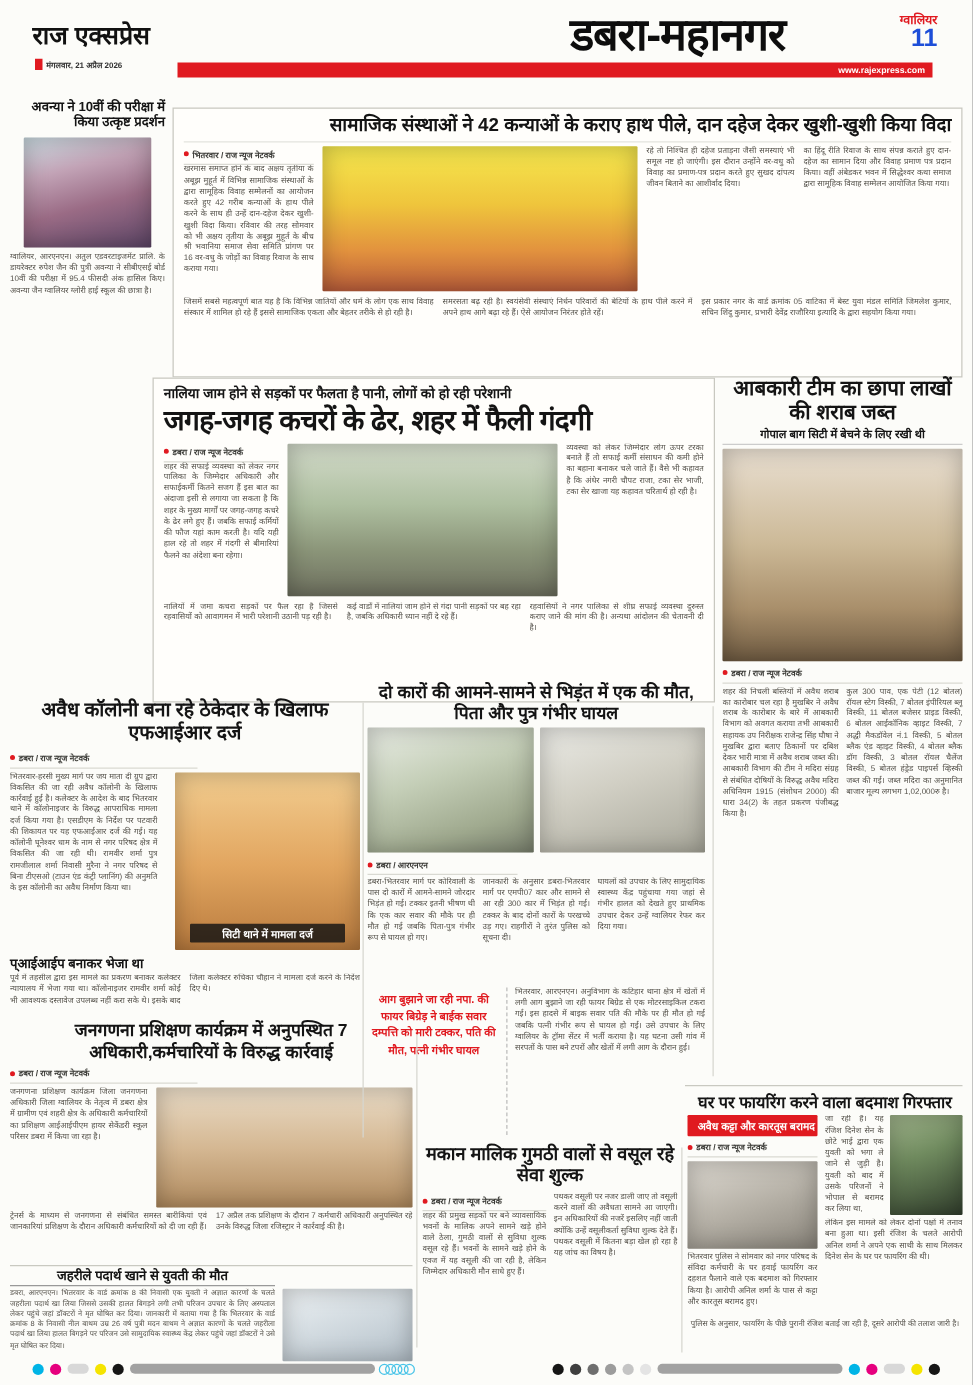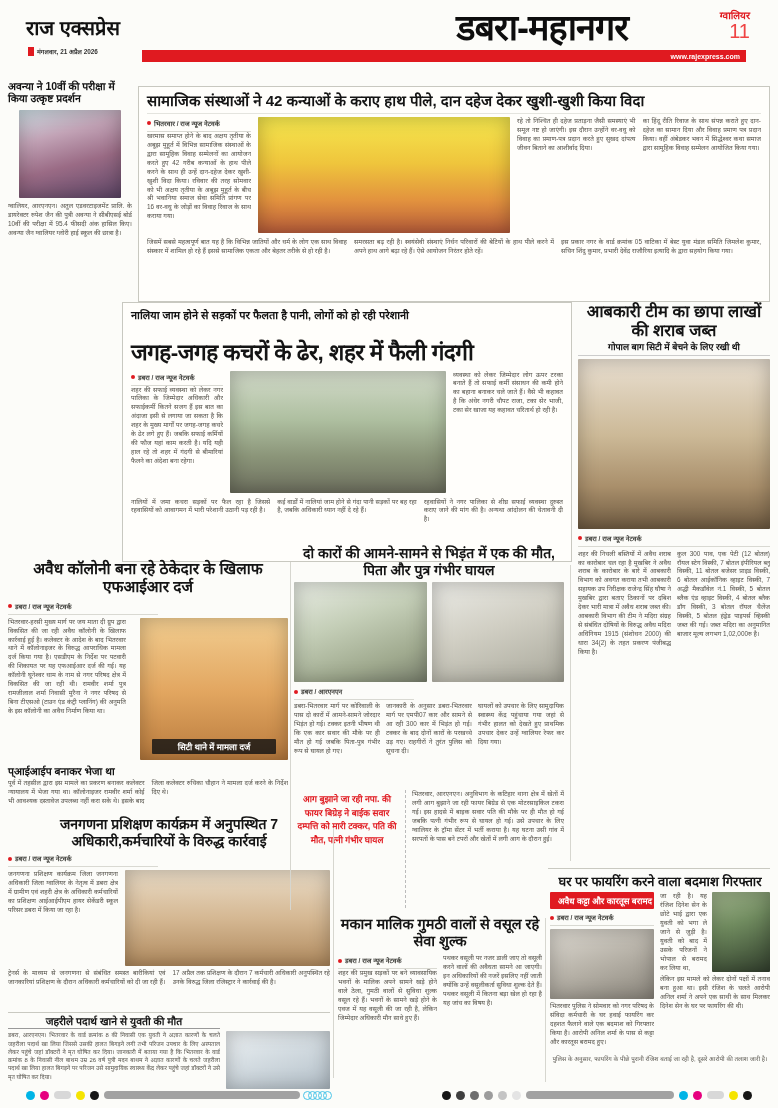--- a/index.html
+++ b/index.html
@@ -41,33 +41,33 @@
 
 <div class="page">
 
   <div class="abs" style="left:26px;top:14px;font-size:20px;font-weight:900;color:#111">राज एक्सप्रेस</div>
   <div class="abs row" style="left:28px;top:47px;align-items:center;gap:3px">
     <div style="width:6px;height:9px;background:#e01a20"></div>
     <div style="font-size:6.4px;font-weight:bold;color:#333">मंगलवार, 21 अप्रैल 2026</div>
   </div>
   <div class="abs" style="left:150px;right:150px;top:2px;text-align:right;font-size:36px;font-weight:900;color:#0d0d0d;letter-spacing:-1px">डबरा-महानगर</div>
   <div class="abs red" style="right:28px;top:8px;font-size:10px;font-weight:800;text-align:right">ग्वालियर</div>
-  <div class="abs" style="right:28px;top:20px;font-size:20px;font-weight:400;text-align:right;color:#ef4444">11</div>
+  <div class="abs" style="right:28px;top:20px;font-size:20px;font-weight:700;text-align:right;color:#1d4ed8">11</div>
   <div class="abs" style="left:142px;top:50px;width:604px;height:12px;background:#e01a20;display:flex;align-items:center;justify-content:flex-end;padding-right:6px">
     <span style="color:#fff;font-size:7px;font-weight:bold">www.rajexpress.com</span>
   </div>
 
   <div class="abs" style="left:8px;top:80px;width:124px">
-    <div class="hl" style="font-size:10.5px;text-align:left">अवन्या ने 10वीं की परीक्षा में किया उत्कृष्ट प्रदर्शन</div>
+    <div class="hl" style="font-size:10.5px;text-align:right">अवन्या ने 10वीं की परीक्षा में किया उत्कृष्ट प्रदर्शन</div>
     <div class="photo ph-girl" style="width:102px;height:88px;margin:5px auto 4px"></div>
     <div class="body-txt" style="height:92px">ग्वालियर, आरएनएन। अतुल एडवरटाइजमेंट प्रालि. के डायरेक्टर रुपेश जैन की पुत्री अवन्या ने सीबीएसई बोर्ड 10वीं की परीक्षा में 95.4 फीसदी अंक हासिल किए। अवन्या जैन ग्वालियर ग्लोरी हाई स्कूल की छात्रा है।</div>
   </div>
 
   <div class="abs box" style="left:138px;top:86px;width:632px;height:216px;padding:5px 8px">
-    <div class="hl red" style="font-size:15px;text-align:left;border-bottom:1px solid #e4e4de;padding-bottom:3px">सामाजिक संस्थाओं ने 42 कन्याओं के कराए हाथ पीले, दान दहेज देकर खुशी-खुशी किया विदा</div>
+    <div class="hl red" style="font-size:15px;text-align:right;border-bottom:1px solid #e4e4de;padding-bottom:3px">सामाजिक संस्थाओं ने 42 कन्याओं के कराए हाथ पीले, दान दहेज देकर खुशी-खुशी किया विदा</div>
     <div class="row" style="gap:7px;margin-top:3px;height:116px">
       <div style="width:104px;flex:0 0 auto">
         <div class="byline">
             <span class="dot"></span>
             <span>भितरवार / राज न्यूज नेटवर्क</span>
           </div>
         <div class="body-txt" style="height:100px">खरमास समाप्त होने के बाद अक्षय तृतीया के अबूझ मुहूर्त में विभिन्न सामाजिक संस्थाओं के द्वारा सामूहिक विवाह सम्मेलनों का आयोजन करते हुए 42 गरीब कन्याओं के हाथ पीले करने के साथ ही उन्हें दान-दहेज देकर खुशी-खुशी विदा किया। रविवार की तरह सोमवार को भी अक्षय तृतीया के अबूझ मुहूर्त के बीच श्री भवानिया समाज सेवा समिति प्रांगण पर 16 वर-वधु के जोड़ों का विवाह रिवाज के साथ कराया गया।</div>
       </div>
       <div class="photo ph-wedding" style="width:252px;height:116px;flex:0 0 auto"></div>
       <div class="body-txt" style="flex:1">रहे तो निश्चित ही दहेज प्रताड़ना जैसी समस्याएं भी समूल नष्ट हो जाएंगी। इस दौरान उन्होंने वर-वधु को विवाह का प्रमाण-पत्र प्रदान करते हुए सुखद दांपत्य जीवन बिताने का आशीर्वाद दिया।</div>
@@ -75,21 +75,21 @@
     </div>
     <div class="row" style="gap:7px;margin-top:5px;height:56px">
       <div class="body-txt" style="flex:1">जिसमें सबसे महत्वपूर्ण बात यह है कि विभिन्न जातियों और धर्म के लोग एक साथ विवाह संस्कार में शामिल हो रहे हैं इससे सामाजिक एकता और बेहतर तरीके से हो रही है।</div>
       <div class="body-txt" style="flex:1">समरसता बढ़ रही है। स्वयंसेवी संस्थाएं निर्धन परिवारों की बेटियों के हाथ पीले करने में अपने हाथ आगे बढ़ा रहे हैं। ऐसे आयोजन निरंतर होते रहें।</div>
       <div class="body-txt" style="flex:1">इस प्रकार नगर के वार्ड क्रमांक 05 वाटिका में बेस्ट युवा मंडल समिति जिमलेश कुमार, सचिन शिंदु कुमार, प्रभारी देवेंद्र राजौरिया इत्यादि के द्वारा सहयोग किया गया।</div>
     </div>
   </div>
 
   <div class="abs box" style="left:122px;top:302px;width:450px;height:260px;padding:6px 8px">
     <div class="hl red" style="font-size:11px;">नालिया जाम होने से सड़कों पर फैलता है पानी, लोगों को हो रही परेशानी</div>
-    <div class="hl" style="font-size:22.5px;margin-top:18px;letter-spacing:-0.5px">जगह-जगह कचरों के ढेर, शहर में फैली गंदगी</div>
+    <div class="hl" style="font-size:22.5px;margin-top:2px;letter-spacing:-0.5px">जगह-जगह कचरों के ढेर, शहर में फैली गंदगी</div>
     <div class="row" style="gap:7px;margin-top:4px;height:122px">
       <div style="width:92px;flex:0 0 auto">
         <div class="byline">
             <span class="dot"></span>
             <span>डबरा / राज न्यूज नेटवर्क</span>
           </div>
         <div class="body-txt" style="height:106px">शहर की सफाई व्यवस्था को लेकर नगर पालिका के जिम्मेदार अधिकारी और सफाईकर्मी कितने सजग हैं इस बात का अंदाजा इसी से लगाया जा सकता है कि शहर के मुख्य मार्गों पर जगह-जगह कचरे के ढेर लगे हुए हैं। जबकि सफाई कर्मियों की फौज यहां काम करती है। यदि यही हाल रहे तो शहर में गंदगी से बीमारियां फैलने का अंदेशा बना रहेगा।</div>
       </div>
       <div class="photo ph-garbage" style="width:216px;height:122px;flex:0 0 auto"></div>
       <div class="body-txt" style="flex:1">व्यवस्था को लेकर जिम्मेदार लोग ऊपर टरका बनाते हैं तो सफाई कर्मी संसाधन की कमी होने का बहाना बनाकर चले जाते हैं। वैसे भी कहावत है कि अंधेर नगरी चौपट राजा, टका सेर भाजी, टका सेर खाजा यह कहावत चरितार्थ हो रही है।</div>

